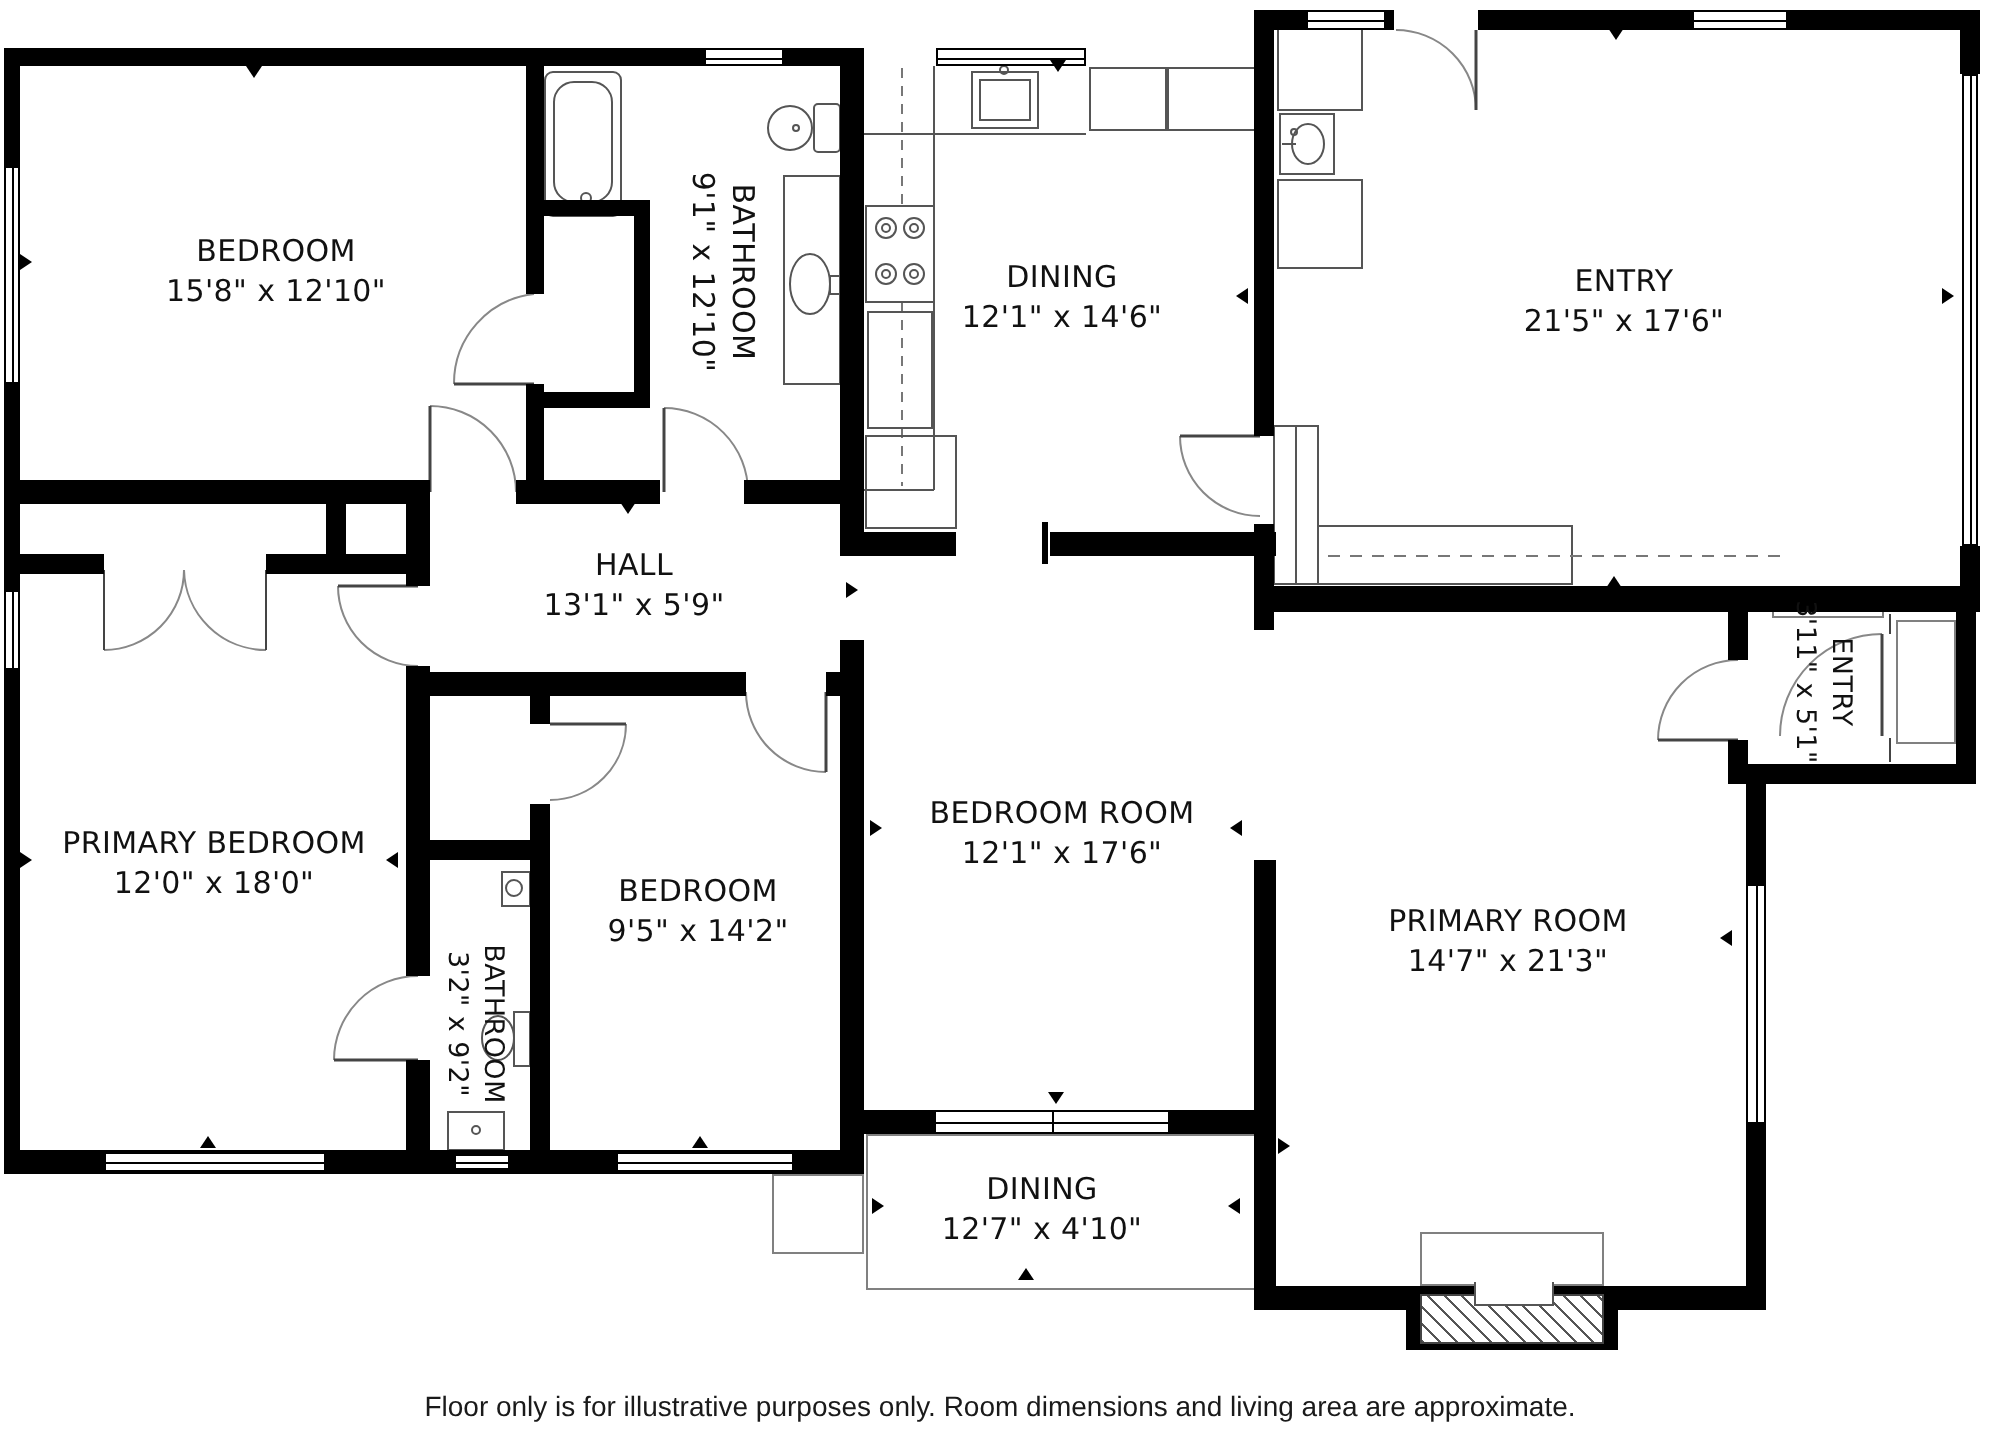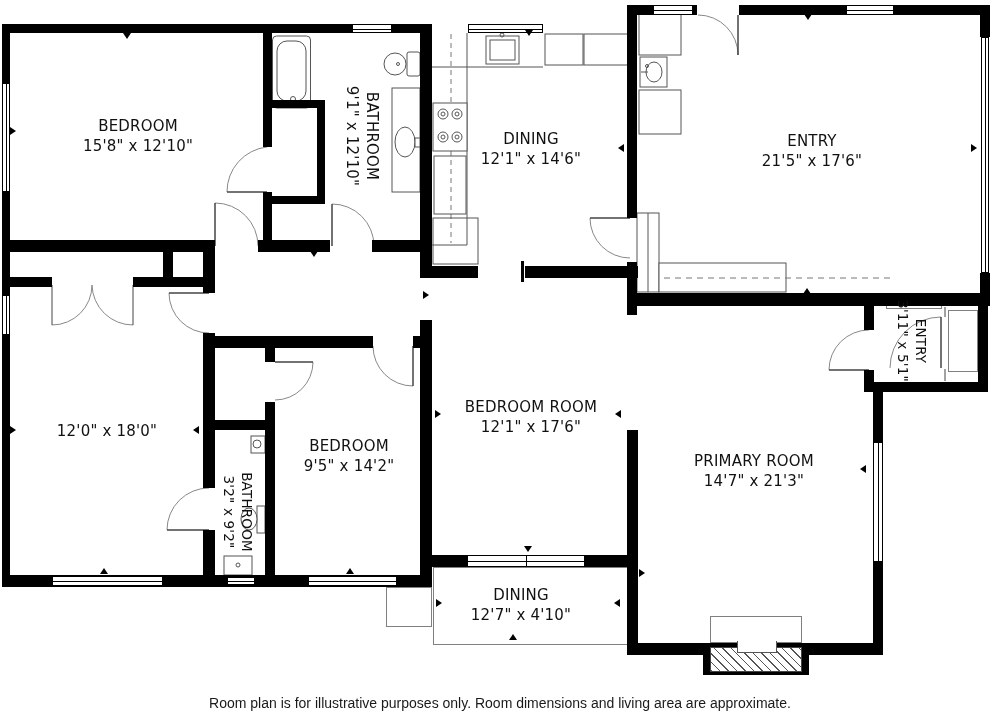--- a/index.html
+++ b/index.html
@@ -261,21 +261,26 @@
     <div>9'1" x 12'10"</div>
   </div>
   <div class="room-label" style="left:531px;top:149px">
     <div>DINING</div>
     <div>12'1" x 14'6"</div>
   </div>
   <div class="room-label" style="left:812px;top:151px">
     <div>ENTRY</div>
     <div>21'5" x 17'6"</div>
   </div>
+  <div class="room-label" style="left:317px;top:293px">
+    <div>HALL</div>
+    <div>13'1" x 5'9"</div>
+  </div>
   <div class="room-label" style="left:107px;top:432px">
+    <div>PRIMARY BEDROOM</div>
     <div>12'0" x 18'0"</div>
   </div>
   <div class="room-label" style="left:349px;top:456px">
     <div>BEDROOM</div>
     <div>9'5" x 14'2"</div>
   </div>
   <div class="room-label rot small" style="left:237px;top:512px">
     <div>BATHROOM</div>
     <div>3'2" x 9'2"</div>
   </div>
@@ -311,14 +316,14 @@
   <div class="mk r" style="left:435px;top:410px"></div>
   <div class="mk l" style="left:615px;top:410px"></div>
   <div class="mk r" style="left:639px;top:569px"></div>
   <div class="mk l" style="left:860px;top:465px"></div>
   <div class="mk r" style="left:436px;top:599px"></div>
   <div class="mk l" style="left:614px;top:599px"></div>
   <div class="mk u" style="left:509px;top:634px"></div>
   <div class="mk d" style="left:524px;top:546px"></div>
   <div class="mk d" style="left:525px;top:30px"></div>
 
-  <div class="footer">Room plan is for illustrative purposes only. Room dimensions and living area are approximate.</div>
+  <div class="footer">Floor only is for illustrative purposes only. Room dimensions and living area are approximate.</div>
 </div>
 
 </body></html>

